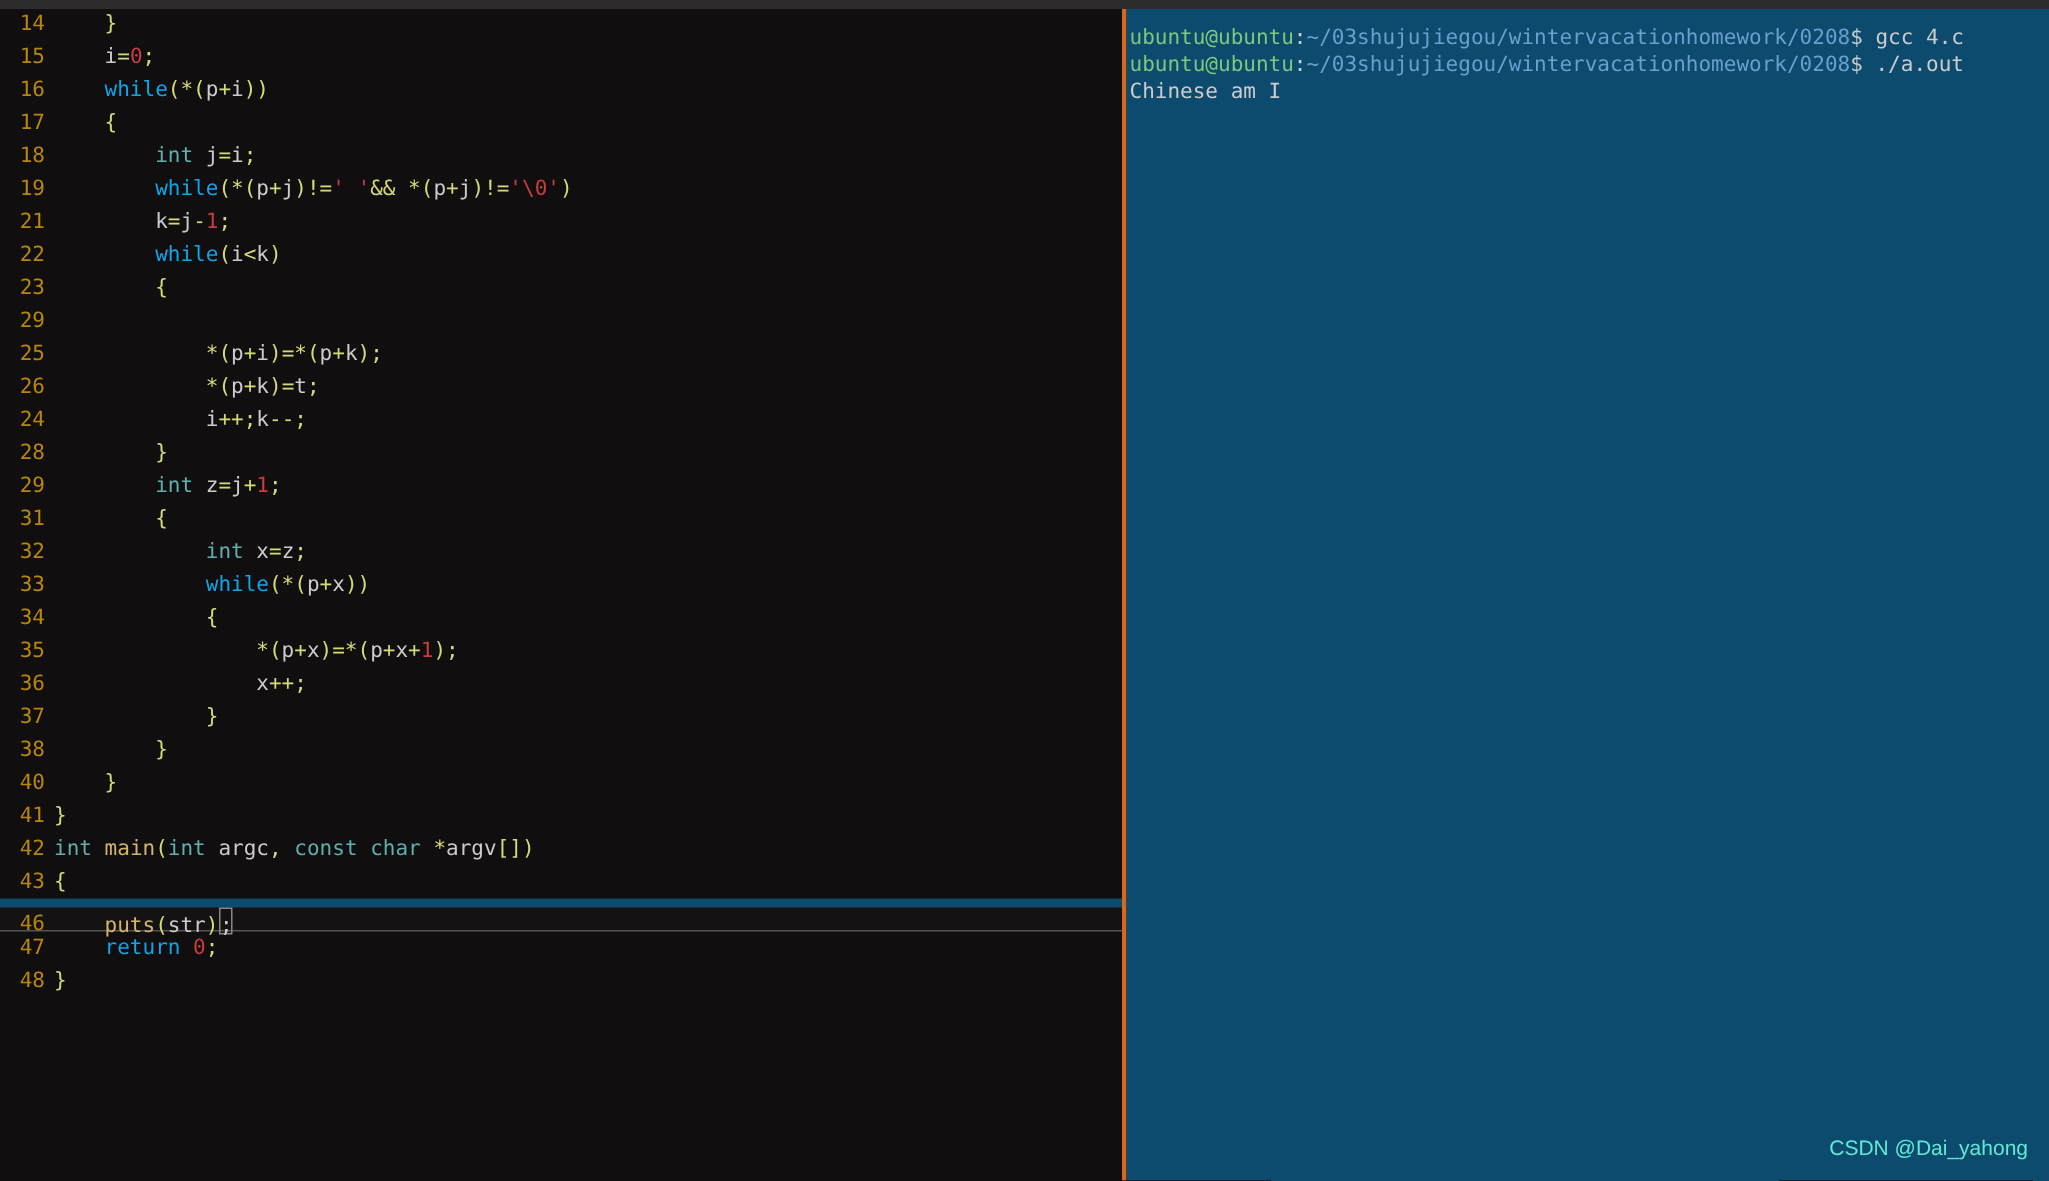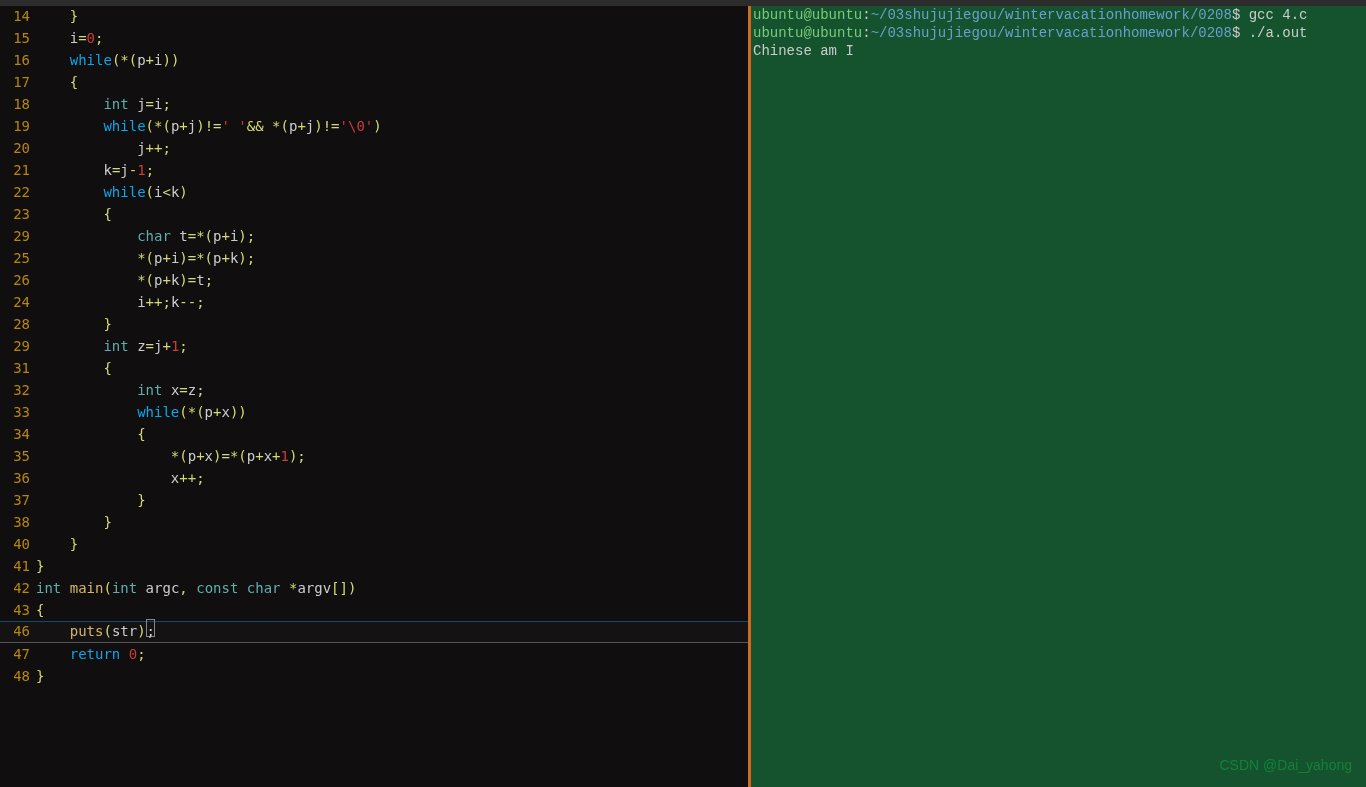--- a/index.html
+++ b/index.html
@@ -31,23 +31,22 @@
 }
 .divider {
   width: 3px;
   height: 100%;
   background: #d2691e;
   padding-top: 6px;
 }
 .terminal-pane {
   flex: 1;
   height: 100%;
-  padding-top: 6px;
-  background: #14532d;
-  font-family: Liberation Mono, monospace;
+  padding-top: 16px;
+  background: #0c4a6e;
 }
 .code-line {
   display: flex;
   height: 22px;
   line-height: 22px;
   white-space: pre;
 }
 .gutter {
   width: 36px;
   text-align: right;
@@ -57,23 +56,22 @@
 .code-content { color: #cccccc; }
 .kw { color: #0ea5e9; }
 .type { color: #5fafaf; }
 .op { color: #d6da75; }
 .str { color: #cc3c3c; }
 .num { color: #cc3c3c; }
 .func { color: #d6b56a; }
 .ident { color: #cccccc; }
 .current-line {
   border-bottom: 1px solid #555;
-  border-top: 1px solid #0c4a6e;
+  border-top: 6px solid #0c4a6e;
   background: rgba(100,100,100,0.05);
-  align-items: flex-end;
 }
 .cursor-box {
   border: 1px solid #888;
   display: inline-block;
   width: 9px;
   height: 18px;
   margin-bottom: -3px;
 }
 .term-line {
   white-space: pre;
@@ -88,42 +86,41 @@
   display: inline-block;
   width: 9px;
   height: 16px;
   background: #cccccc;
   vertical-align: middle;
 }
 .watermark {
   position: absolute;
   bottom: 14px;
   right: 14px;
-  color: #15803d;
+  color: #5eead4;
   font-size: 14px;
   font-family: sans-serif;
 }
 </style>
 </head>
 <body>
 
 <div class="titlebar"></div>
 
 <div class="editor-pane" id="editor">
     <div class="code-line"><div class="gutter">14</div><div class="code-content">    <span class="op">}</span></div></div>
     <div class="code-line"><div class="gutter">15</div><div class="code-content">    <span class="ident">i</span><span class="op">=</span><span class="num">0</span><span class="op">;</span></div></div>
     <div class="code-line"><div class="gutter">16</div><div class="code-content">    <span class="kw">while</span><span class="op">(*(</span><span class="ident">p</span><span class="op">+</span><span class="ident">i</span><span class="op">))</span></div></div>
     <div class="code-line"><div class="gutter">17</div><div class="code-content">    <span class="op">{</span></div></div>
     <div class="code-line"><div class="gutter">18</div><div class="code-content">        <span class="type">int</span><span class="ident"> j</span><span class="op">=</span><span class="ident">i</span><span class="op">;</span></div></div>
     <div class="code-line"><div class="gutter">19</div><div class="code-content">        <span class="kw">while</span><span class="op">(*(</span><span class="ident">p</span><span class="op">+</span><span class="ident">j</span><span class="op">)!=</span><span class="str">' '</span><span class="op">&amp;&amp; *(</span><span class="ident">p</span><span class="op">+</span><span class="ident">j</span><span class="op">)!=</span><span class="str">'\0'</span><span class="op">)</span></div></div>
-    <div class="code-line"><div class="gutter">20</div><div class="code-content">            <span class="ident">j</span><span class="op">++;</span></div></div>
     <div class="code-line"><div class="gutter">21</div><div class="code-content">        <span class="ident">k</span><span class="op">=</span><span class="ident">j</span><span class="op">-</span><span class="num">1</span><span class="op">;</span></div></div>
     <div class="code-line"><div class="gutter">22</div><div class="code-content">        <span class="kw">while</span><span class="op">(</span><span class="ident">i</span><span class="op">&lt;</span><span class="ident">k</span><span class="op">)</span></div></div>
     <div class="code-line"><div class="gutter">23</div><div class="code-content">        <span class="op">{</span></div></div>
-    <div class="code-line"><div class="gutter">29</div><div class="code-content">            <span class="type">char</span><span class="ident"> t</span><span class="op">=*(</span><span class="ident">p</span><span class="op">+</span><span class="ident">i</span><span class="op">);</span></div></div>
+    <div class="code-line"><div class="gutter">29</div></div>
     <div class="code-line"><div class="gutter">25</div><div class="code-content">            <span class="op">*(</span><span class="ident">p</span><span class="op">+</span><span class="ident">i</span><span class="op">)=*(</span><span class="ident">p</span><span class="op">+</span><span class="ident">k</span><span class="op">);</span></div></div>
     <div class="code-line"><div class="gutter">26</div><div class="code-content">            <span class="op">*(</span><span class="ident">p</span><span class="op">+</span><span class="ident">k</span><span class="op">)=</span><span class="ident">t</span><span class="op">;</span></div></div>
     <div class="code-line"><div class="gutter">24</div><div class="code-content">            <span class="ident">i</span><span class="op">++;</span><span class="ident">k</span><span class="op">--;</span></div></div>
     <div class="code-line"><div class="gutter">28</div><div class="code-content">        <span class="op">}</span></div></div>
     <div class="code-line"><div class="gutter">29</div><div class="code-content">        <span class="type">int</span><span class="ident"> z</span><span class="op">=</span><span class="ident">j</span><span class="op">+</span><span class="num">1</span><span class="op">;</span></div></div>
     <div class="code-line"><div class="gutter">31</div><div class="code-content">        <span class="op">{</span></div></div>
     <div class="code-line"><div class="gutter">32</div><div class="code-content">            <span class="type">int</span><span class="ident"> x</span><span class="op">=</span><span class="ident">z</span><span class="op">;</span></div></div>
     <div class="code-line"><div class="gutter">33</div><div class="code-content">            <span class="kw">while</span><span class="op">(*(</span><span class="ident">p</span><span class="op">+</span><span class="ident">x</span><span class="op">))</span></div></div>
     <div class="code-line"><div class="gutter">34</div><div class="code-content">            <span class="op">{</span></div></div>
     <div class="code-line"><div class="gutter">35</div><div class="code-content">                <span class="op">*(</span><span class="ident">p</span><span class="op">+</span><span class="ident">x</span><span class="op">)=*(</span><span class="ident">p</span><span class="op">+</span><span class="ident">x</span><span class="op">+</span><span class="num">1</span><span class="op">);</span></div></div>

